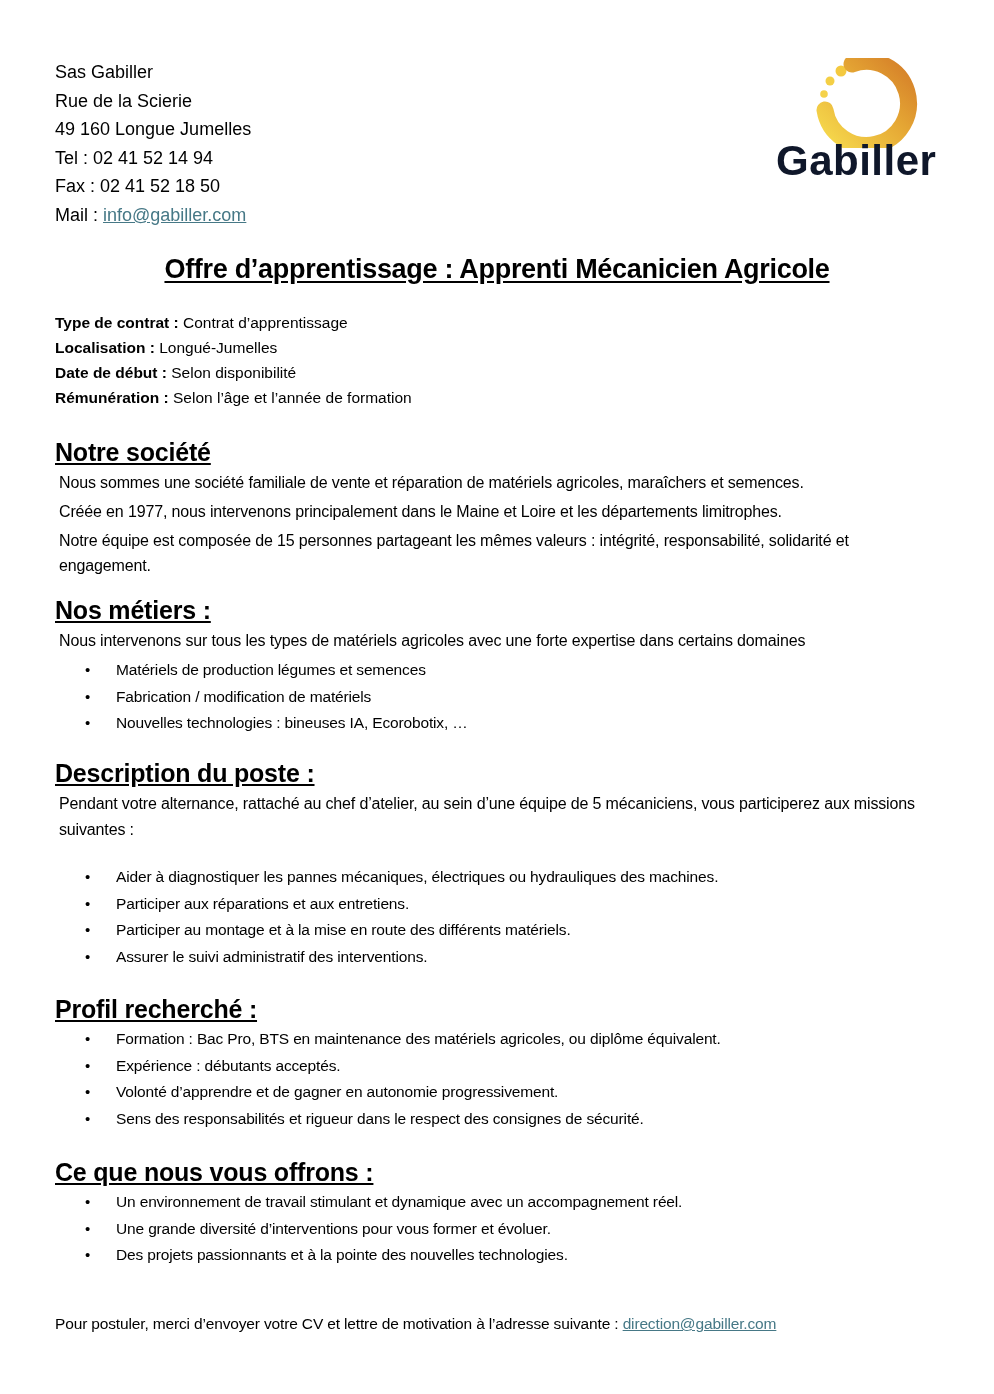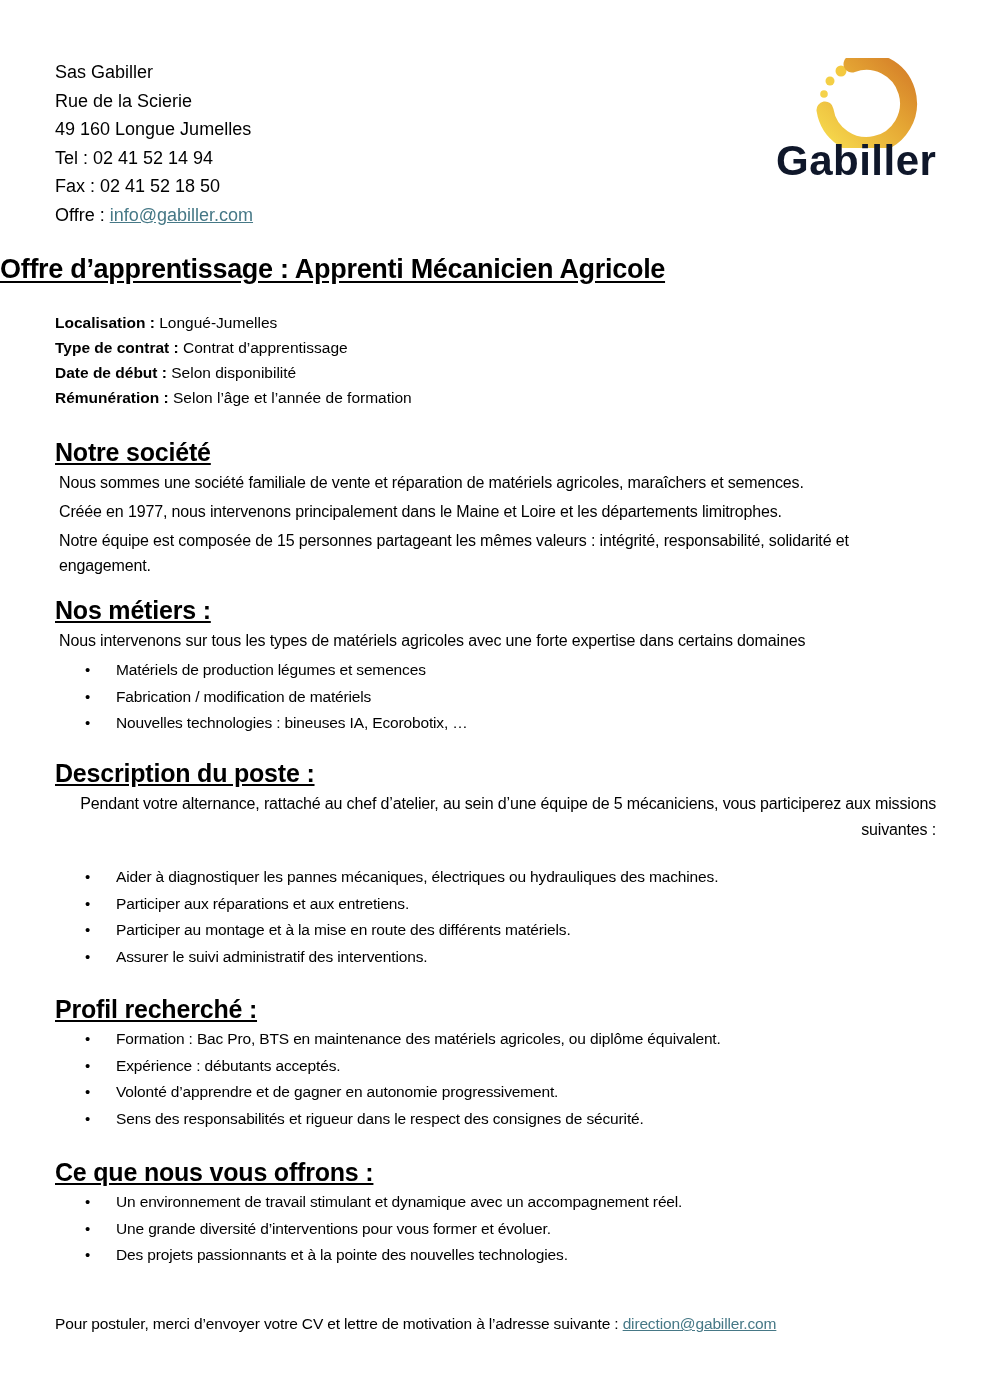--- a/index.html
+++ b/index.html
@@ -49,20 +49,21 @@
       font-weight: bold;
       color: #0f172a;
       letter-spacing: 0.5px;
       line-height: 1;
     }
     .title {
       position: absolute;
       left: 0;
       width: 994px;
       top: 254px;
+      text-align: center;
       font-size: 27px;
       font-weight: bold;
       text-decoration: underline;
       text-underline-offset: 3px;
       letter-spacing: -0.3px;
     }
     .meta {
       position: absolute;
       left: 55px;
       top: 310px;
@@ -122,21 +123,21 @@
 <body>
 
 <div class="page">
 
   <div class="header-address">
     <div>Sas Gabiller</div>
     <div>Rue de la Scierie</div>
     <div>49 160 Longue Jumelles</div>
     <div>Tel : 02 41 52 14 94</div>
     <div>Fax : 02 41 52 18 50</div>
-    <div><span>Offre : </span><a class="link">info@gabiller.com</a></div>
+    <div><span>Mail : </span><a class="link">info@gabiller.com</a></div>
   </div>
 
   <div class="logo">
     <svg width="172" height="90" viewBox="0 0 172 90">
       <defs>
         <linearGradient id="lg" x1="0" y1="1" x2="1" y2="0">
           <stop offset="0" stop-color="#f7dc4e"></stop>
           <stop offset="0.55" stop-color="#e6a935"></stop>
           <stop offset="1" stop-color="#d47d28"></stop>
         </linearGradient>
@@ -149,22 +150,22 @@
       <path d="M 80 6 A 42 42 0 1 1 53 52" fill="none" stroke="url(#lg)" stroke-width="17" stroke-linecap="round"></path>
 
       <path d="M 102 30 A 18 18 0 1 0 104 49 L 90 49" fill="none" stroke="#ffffff" stroke-width="8" stroke-linecap="round"></path>
     </svg>
     <div class="logo-text">Gabiller</div>
   </div>
 
   <div class="title">Offre d’apprentissage : Apprenti Mécanicien Agricole</div>
 
   <div class="meta">
+    <div><b>Type de contrat</b><b> : </b><span>Contrat d’apprentissage</span></div>
     <div><b>Localisation</b><b> : </b><span>Longué-Jumelles</span></div>
-    <div><b>Type de contrat</b><b> : </b><span>Contrat d’apprentissage</span></div>
     <div><b>Date de début</b><b> : </b><span>Selon disponibilité</span></div>
     <div><b>Rémunération</b><b> : </b><span>Selon l’âge et l’année de formation</span></div>
   </div>
 
   <div class="section" style="top:438px;">
     <h2>Notre société</h2>
     <p>Nous sommes une société familiale de vente et réparation de matériels agricoles, maraîchers et semences.</p>
     <p>Créée en 1977, nous intervenons principalement dans le Maine et Loire et les départements limitrophes.</p>
     <p>Notre équipe est composée de 15 personnes partageant les mêmes valeurs : intégrité, responsabilité, solidarité et engagement.</p>
   </div>
@@ -174,21 +175,21 @@
     <p>Nous intervenons sur tous les types de matériels agricoles avec une forte expertise dans certains domaines</p>
     <ul>
       <li><span class="bullet">•</span><span>Matériels de production légumes et semences</span></li>
       <li><span class="bullet">•</span><span>Fabrication / modification de matériels</span></li>
       <li><span class="bullet">•</span><span>Nouvelles technologies : bineuses IA, Ecorobotix, …</span></li>
     </ul>
   </div>
 
   <div class="section" style="top:759px;">
     <h2>Description du poste :</h2>
-    <p style="line-height:26px;text-align:right;">Pendant votre alternance, rattaché au chef d’atelier, au sein d’une équipe de 5 mécaniciens, vous participerez aux missions suivantes :</p>
+    <p style="line-height:26px;">Pendant votre alternance, rattaché au chef d’atelier, au sein d’une équipe de 5 mécaniciens, vous participerez aux missions suivantes :</p>
     <ul style="margin-top:21px;">
       <li><span class="bullet">•</span><span>Aider à diagnostiquer les pannes mécaniques, électriques ou hydrauliques des machines.</span></li>
       <li><span class="bullet">•</span><span>Participer aux réparations et aux entretiens.</span></li>
       <li><span class="bullet">•</span><span>Participer au montage et à la mise en route des différents matériels.</span></li>
       <li><span class="bullet">•</span><span>Assurer le suivi administratif des interventions.</span></li>
     </ul>
   </div>
 
   <div class="section" style="top:995px;">
     <h2>Profil recherché :</h2>

